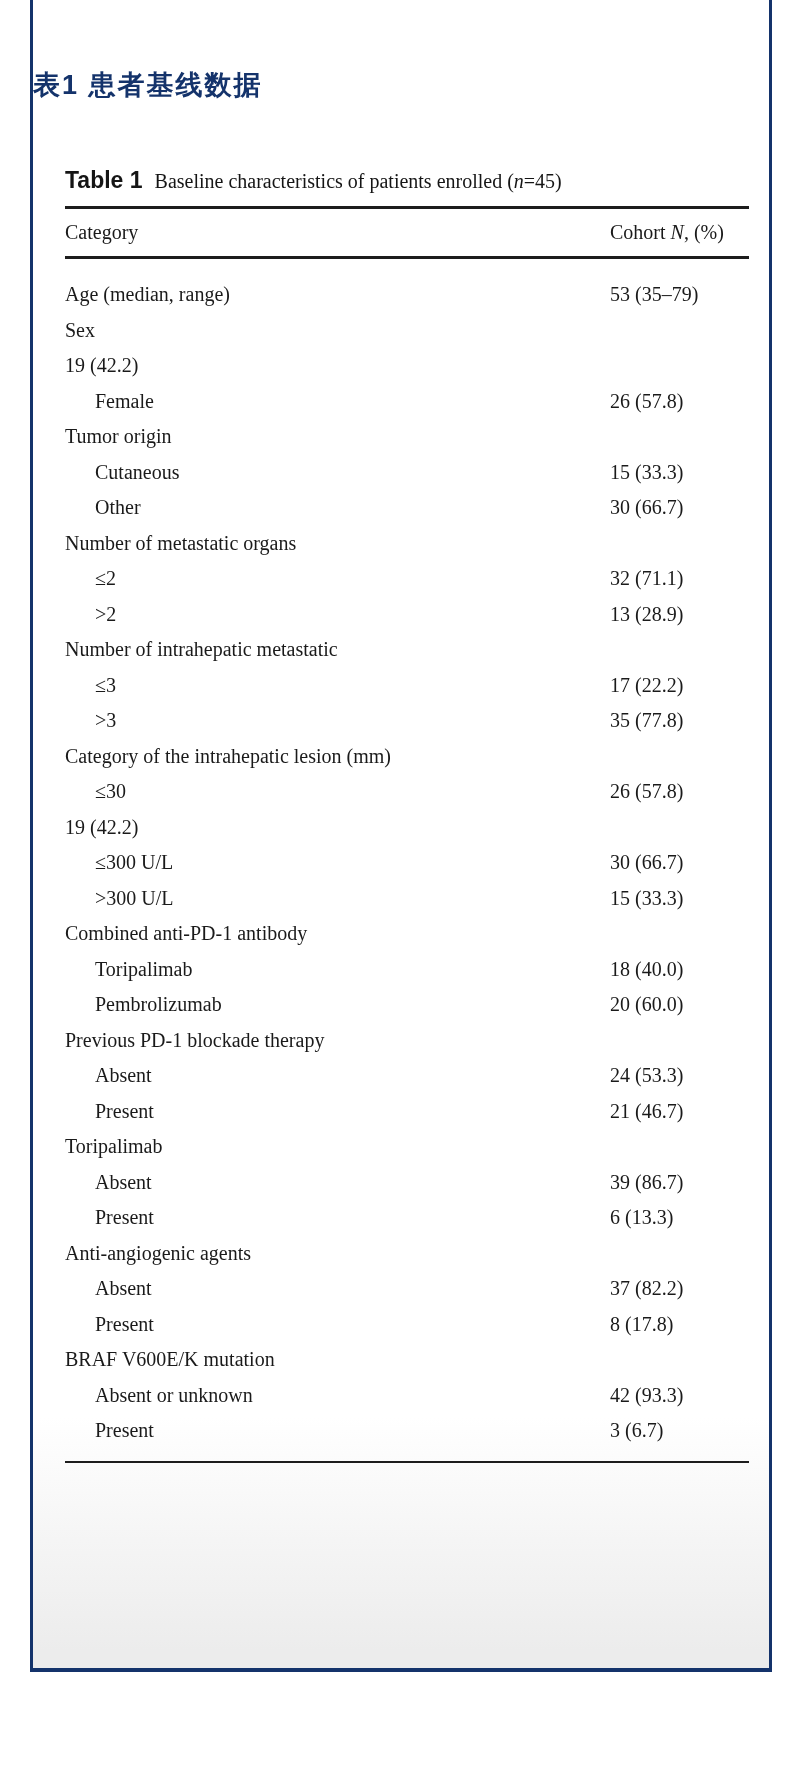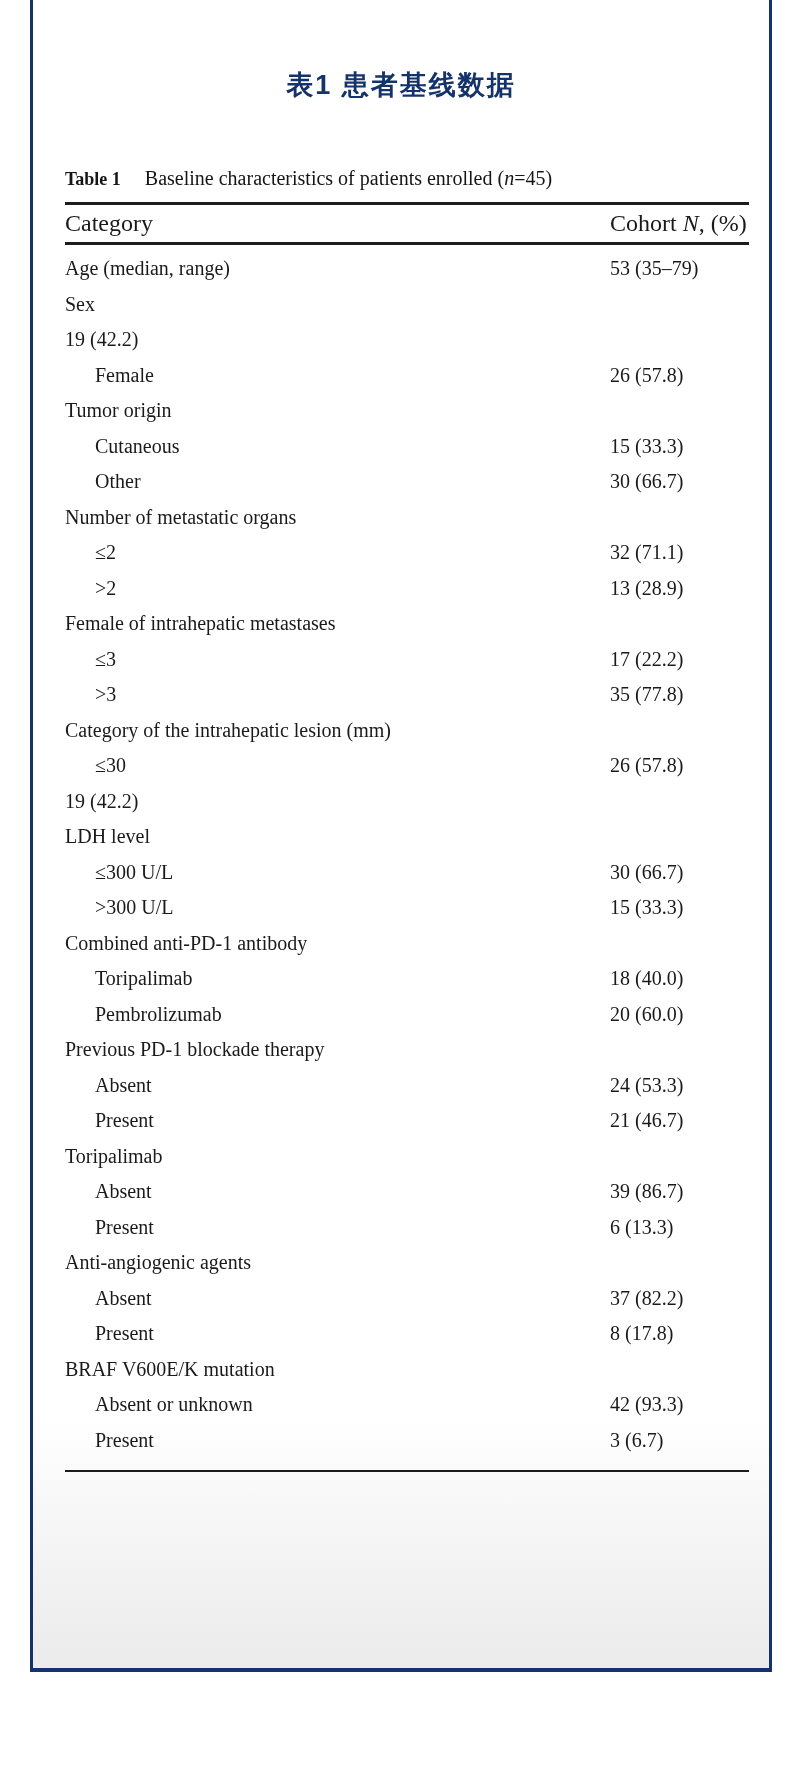--- a/index.html
+++ b/index.html
@@ -13,55 +13,55 @@
   .card {
     position: absolute;
     left: 30px; top: -8px;
     width: 742px; height: 1680px;
     border: 3px solid var(--accent-navy, #14336b);
     border-bottom-width: 4px;
     background: linear-gradient(180deg, #ffffff 0%, #ffffff 85%, var(--bottom-fade, #ececec) 99%);
   }
   .cn-title {
     margin-top: 72px;
-    text-align: center;
+    text-align: left;
     font-family: "Liberation Sans", sans-serif;
     font-weight: bold;
     font-size: 27px;
     letter-spacing: 2px;
     color: var(--accent-navy, #14336b);
   }
   .paper-table {
     position: absolute;
     left: 32px; top: 172px;
     width: 684px;
   }
   .caption {
     font-size: 20px;
     color: #151515;
     white-space: nowrap;
   }
   .cap-label {
-    font-family: Liberation Serif, serif;
+    font-family: Liberation Sans, sans-serif;
     font-weight: bold;
-    font-size: 18px;
-    margin-right: 24px;
+    font-size: 23px;
+    margin-right: 12px;
   }
   .rule { width: 100%; background: var(--rule, #1d1d1d); }
   .rule-top    { height: 3px; margin-top: 12px; }
   .rule-mid    { height: 3px; }
   .rule-bottom { height: 2px; }
   .thead {
     display: grid;
     grid-template-columns: 545px 1fr;
     align-items: center;
-    height: 37px;
-    font-size: 24px;
-  }
-  .tbody { padding: 6px 0 12px; }
+    height: 47px;
+    font-size: 20px;
+  }
+  .tbody { padding: 18px 0 12px; }
   .trow {
     display: grid;
     grid-template-columns: 545px 1fr;
     align-items: center;
     height: 35.5px;
     font-size: 20px;
   }
   .trow.indent .cell-label { padding-left: 30px; }
   .cell-label, .cell-value, .col-cat, .col-val { white-space: nowrap; }
   i { font-style: italic; }
@@ -122,21 +122,21 @@
         </div>
         <div class="trow indent">
           <span class="cell-label">≤2</span>
           <span class="cell-value">32 (71.1)</span>
         </div>
         <div class="trow indent">
           <span class="cell-label">&gt;2</span>
           <span class="cell-value">13 (28.9)</span>
         </div>
         <div class="trow">
-          <span class="cell-label">Female of intrahepatic metastases</span>
+          <span class="cell-label">Number of intrahepatic metastatic</span>
           <span class="cell-value"></span>
         </div>
         <div class="trow indent">
           <span class="cell-label">≤3</span>
           <span class="cell-value">17 (22.2)</span>
         </div>
         <div class="trow indent">
           <span class="cell-label">&gt;3</span>
           <span class="cell-value">35 (77.8)</span>
         </div>
@@ -144,24 +144,20 @@
           <span class="cell-label">Category of the intrahepatic lesion (mm)</span>
           <span class="cell-value"></span>
         </div>
         <div class="trow indent">
           <span class="cell-label">≤30</span>
           <span class="cell-value">26 (57.8)</span>
         </div>
         <div class="trow indent">
           <span class="cell-value">19 (42.2)</span>
         </div>
-        <div class="trow">
-          <span class="cell-label">LDH level</span>
-          <span class="cell-value"></span>
-        </div>
         <div class="trow indent">
           <span class="cell-label">≤300 U/L</span>
           <span class="cell-value">30 (66.7)</span>
         </div>
         <div class="trow indent">
           <span class="cell-label">&gt;300 U/L</span>
           <span class="cell-value">15 (33.3)</span>
         </div>
         <div class="trow">
           <span class="cell-label">Combined anti-PD-1 antibody</span>

